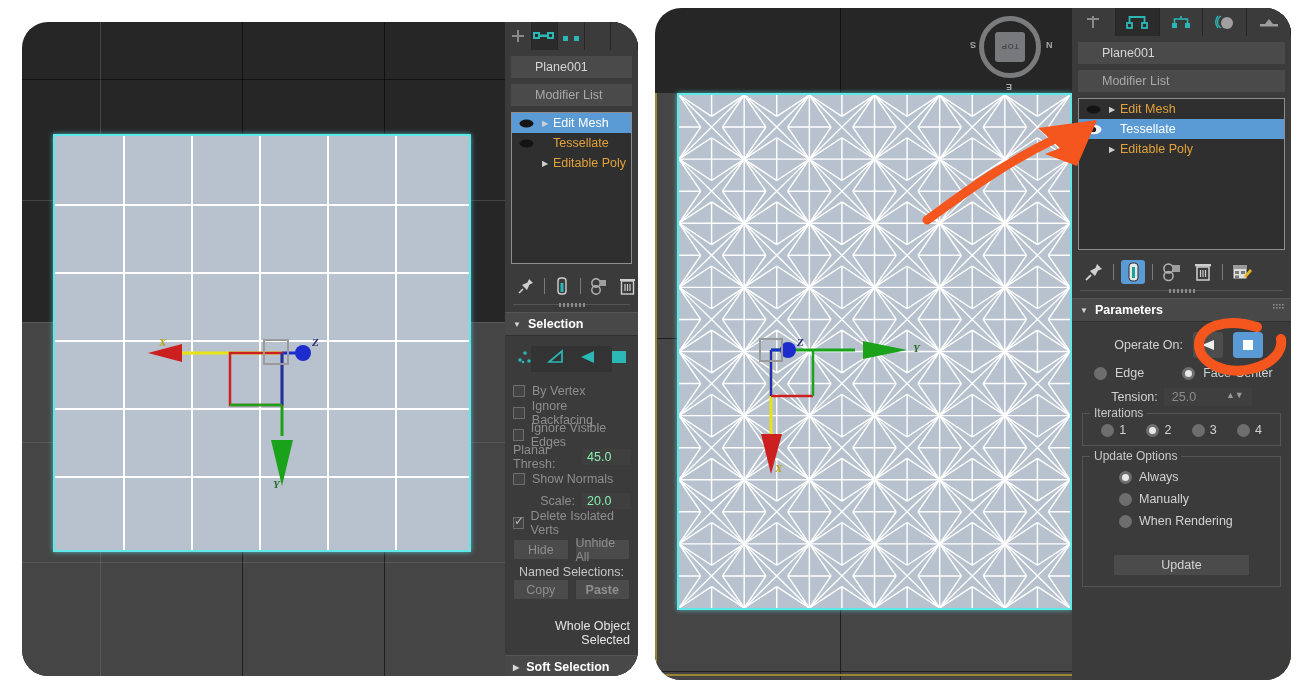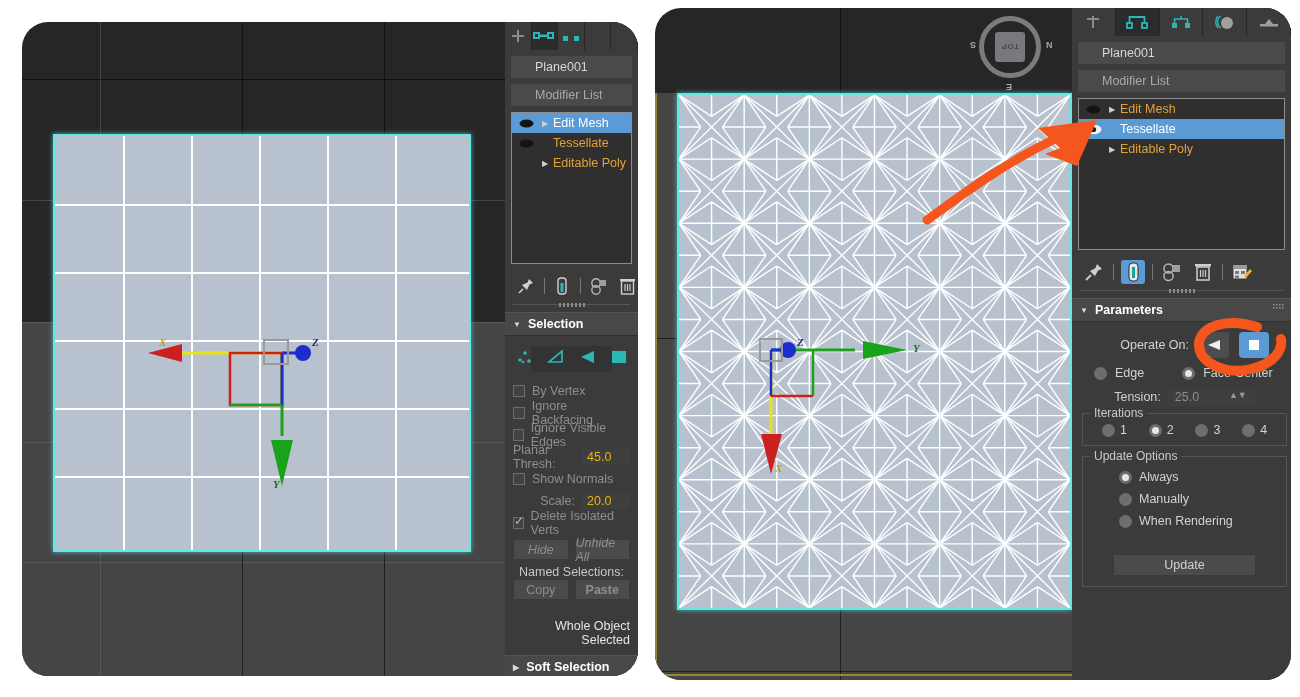--- a/index.html
+++ b/index.html
@@ -102,21 +102,21 @@
   }
   .tri { font-size:8px; color:#d8d8d8; }
   .rollup-body { padding:6px 8px 8px 8px; }
 
   .sobar { display:flex; align-items:center; justify-content:center; gap:14px;
            background:#333; height:26px; margin:4px 18px 8px 18px; }
 
   .crow { display:flex; align-items:center; gap:7px; height:22px; color:#8e8e8e; font-size:12.5px; }
   .cbx { width:12px; height:12px; border:1px solid #6d6d6d; background:#434343; position:relative; }
   .cbx.ck:after { content:"✓"; position:absolute; left:0px; top:-4px; font-size:12px; color:#b9b9b9; }
-  .spin { background:#3f3f3f; color:#eab308; font-size:12.5px; padding:1px 5px; min-width:48px; }
+  .spin { background:#3f3f3f; color:#86efac; font-size:12.5px; padding:1px 5px; min-width:48px; }
 
   .btn {
     background:#4b4b4b; color:#8e8e8e; font-size:12.5px;
     height:21px; display:flex; align-items:center; justify-content:center;
     border:1px solid #3a3a3a;
   }
   .btn.act { color:#d4d4d4; }
 
   .radio { width:13px; height:13px; border-radius:50%; background:#6e6e6e; position:relative; flex:none; }
   .radio.on:after {
@@ -336,21 +336,21 @@
         <span>Show Normals</span>
       </div>
       <div class="crow" style="justify-content:flex-end;">
         <span>Scale:</span>
         <span class="spin">20.0</span>
       </div>
       <div class="crow">
         <span class="cbx ck"></span>
         <span>Delete Isolated Verts</span>
       </div>
-      <div style="display:flex; gap:6px; margin-top:5px;font-style:italic;">
+      <div style="display:flex; gap:6px; margin-top:5px;">
         <div class="btn" style="flex:1;">Hide</div>
         <div class="btn" style="flex:1;">Unhide All</div>
       </div>
       <div style="color:#c6c6c6; font-size:12.5px; margin-top:5px; text-align:center;">Named Selections:</div>
       <div style="display:flex; gap:6px; ">
         <div class="btn" style="flex:1;">Copy</div>
         <div class="btn" style="flex:1;font-weight:bold;">Paste</div>
       </div>
       <div style="color:#e5e5e5; font-size:12.5px; margin-top:19px; text-align:right;">Whole Object Selected</div>
     </div>
@@ -578,21 +578,21 @@
               <rect x="9" y="0" width="1.6" height="1.6"></rect>
               <rect x="0" y="3" width="1.6" height="1.6"></rect>
               <rect x="3" y="3" width="1.6" height="1.6"></rect>
               <rect x="6" y="3" width="1.6" height="1.6"></rect>
               <rect x="9" y="3" width="1.6" height="1.6"></rect>
             </g>
           </svg>
       </span>
     </div>
 
-    <div class="rollup-body" style="padding:10px 4px 10px 10px;">
+    <div class="rollup-body" style="padding:10px 10px 10px 10px;">
       <div style="display:flex; align-items:center; gap:10px;">
         <span style="color:#d2d2d2; font-size:12.5px; flex:1; text-align:right;">Operate On:</span>
         <span style="width:30px;height:26px;background:#4d4d4d;display:flex;align-items:center;justify-content:center;border-radius:3px;">
           <svg width="16" height="14" viewBox="0 0 16 14">
               <polygon points="2,7 14,2 14,12" fill="#f0f0f0"></polygon>
             </svg>
         </span>
         <span style="width:30px;height:26px;background:#5b9bd5;display:flex;align-items:center;justify-content:center;border-radius:4px;">
           <svg width="14" height="14" viewBox="0 0 14 14">
               <rect x="2" y="2" width="10" height="10" fill="#ffffff"></rect>

